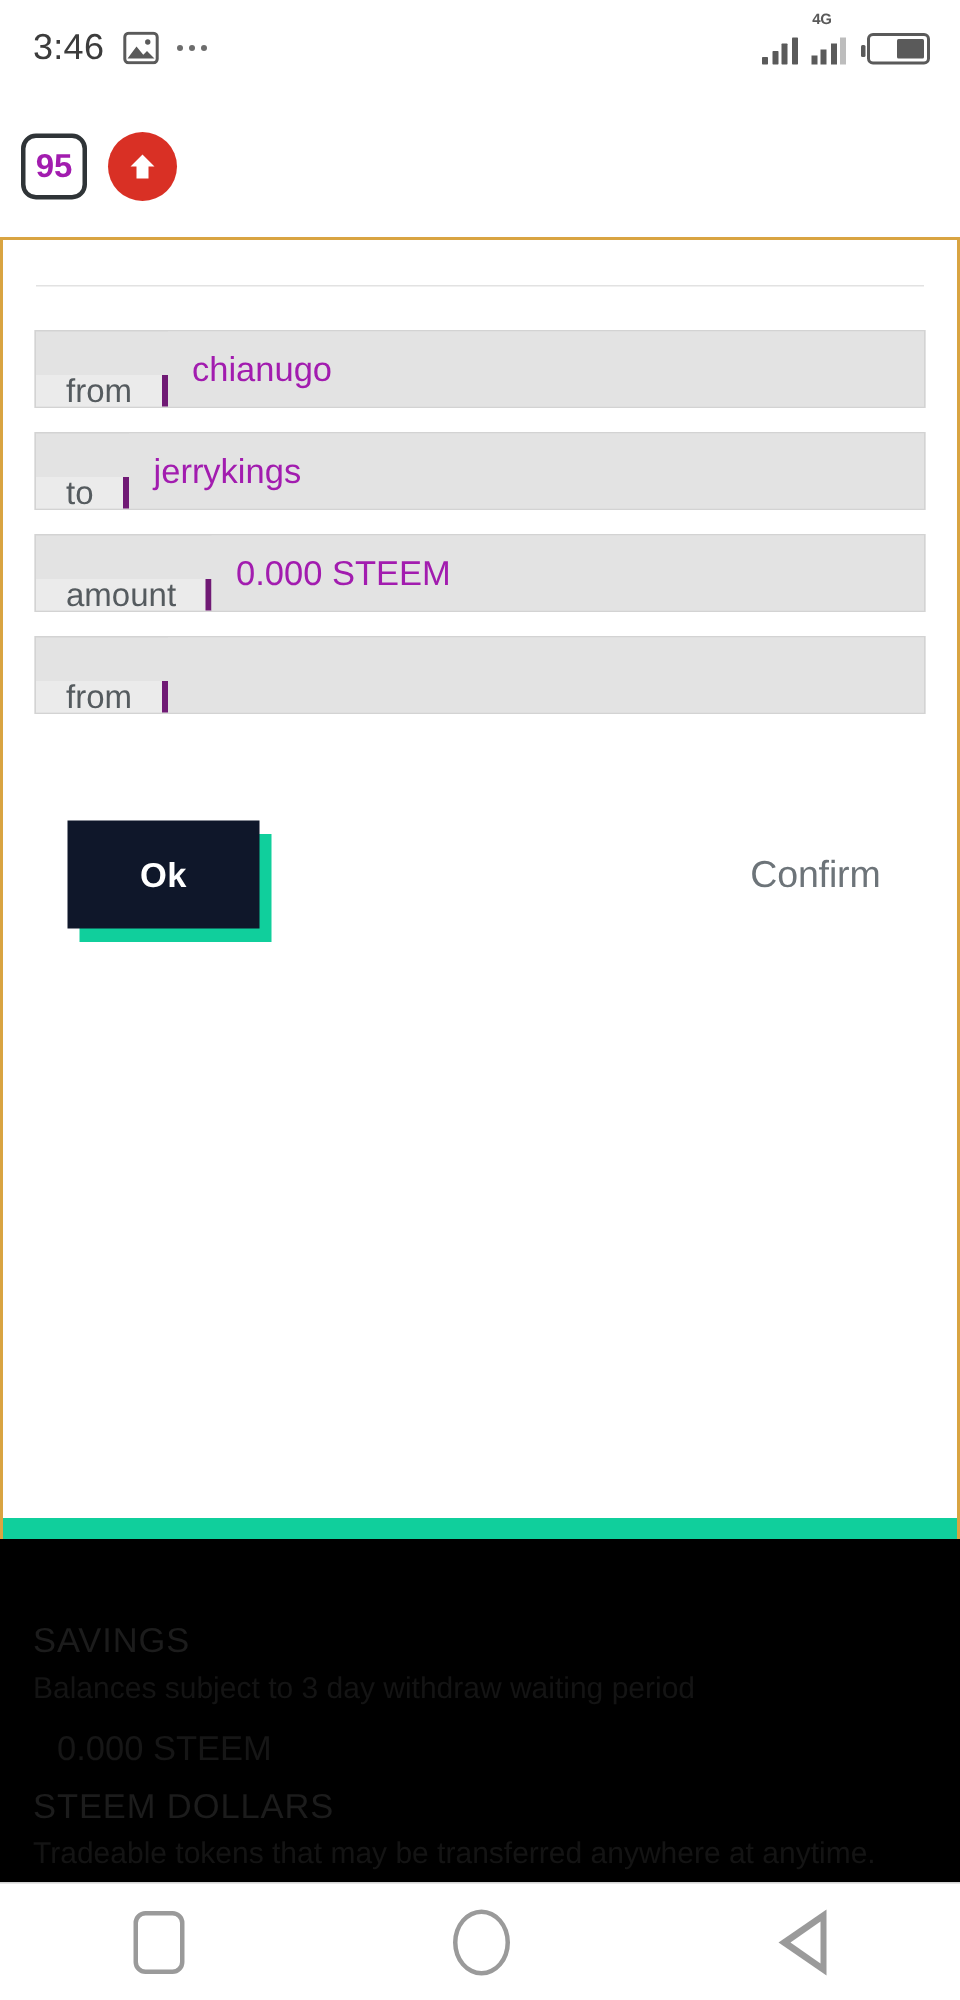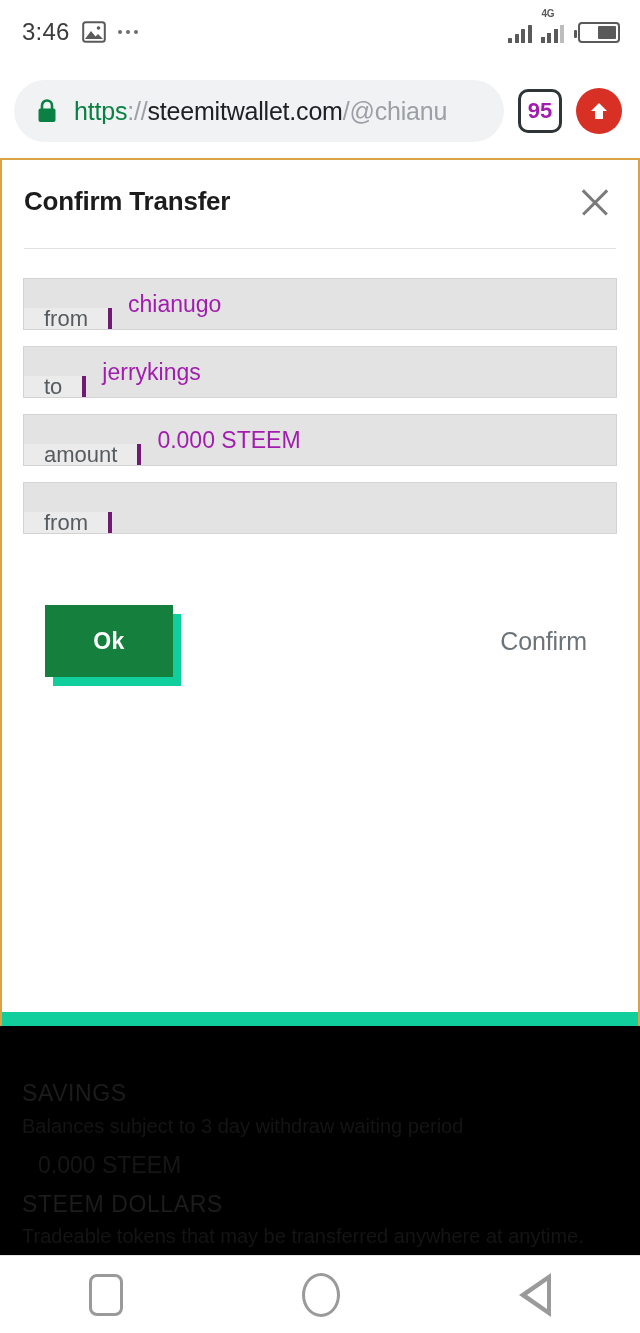--- a/index.html
+++ b/index.html
@@ -166,21 +166,21 @@
     padding:55px 22px 0 22px;
   }
   .ok-wrap { position:relative; }
   .ok-shadow {
     position:absolute; left:8px; top:9px;
     width:128px; height:72px; background:#10cf9c;
   }
   .ok-btn {
     position:relative;
     width:128px; height:72px;
-    background:#15803d;
+    background:#0f172a;
     color:#ffffff;
     font-size:23px; font-weight:bold;
     display:flex; align-items:center; justify-content:center;
     border:none;
     font-family:"Liberation Sans", sans-serif;
     letter-spacing:.3px;
   }
   .cancel-btn {
     background:none; border:none;
     font-size:25px; color:#6d7479;
@@ -244,29 +244,20 @@
       <i style="height:14px;width:4px;background:#5a5a5a;display:block"></i>
       <i style="height:18px;width:4px;background:#bdbdbd;display:block"></i>
     </span>
     <span class="battery">
         <span class="fill"></span>
       </span>
   </div>
 </div>
 
 <div class="browserbar">
-  <div class="urlbox">
-    <span class="lock">
-      <svg width="22" height="26" viewBox="0 0 22 26">
-        <path d="M6 11 V7.5 a5 5 0 0 1 10 0 V11" fill="none" stroke="#0a8043" stroke-width="2.6"></path>
-        <rect x="2.5" y="10.5" width="17" height="13.5" rx="2" fill="#0a8043"></rect>
-      </svg>
-    </span>
-    <span class="urltext"><span class="scheme">https</span><span class="sep">://</span><span class="host">steemitwallet.com</span><span class="path">/@chianu</span></span>
-  </div>
   <div class="tabcount">
     <span>95</span>
   </div>
   <div class="uparrow-btn">
     <svg width="26" height="26" viewBox="0 0 26 26">
       <path d="M13 5 L21 13 H17 V21 H9 V13 H5 Z" fill="#ffffff"></path>
     </svg>
   </div>
 </div>
 
@@ -278,27 +269,20 @@
     <div class="behind-val">0.000 STEEM</div>
   </div>
   <div class="behind-section">
     <div class="behind-title">STEEM DOLLARS</div>
     <div class="behind-desc">Tradeable tokens that may be transferred anywhere at anytime.</div>
     <div class="behind-val">$0.622</div>
   </div>
 </div>
 
 <div class="modal">
-  <div class="modal-head">
-    <div class="modal-title">Confirm Transfer</div>
-    <div class="close-x">
-        <i></i>
-        <i></i>
-      </div>
-  </div>
   <div class="modal-divider"></div>
 
   <div class="modal-body">
     <div class="row">
       <div class="label">from</div>
       <div class="value">chianugo</div>
     </div>
     <div class="row">
       <div class="label">to</div>
       <div class="value">jerrykings</div>

